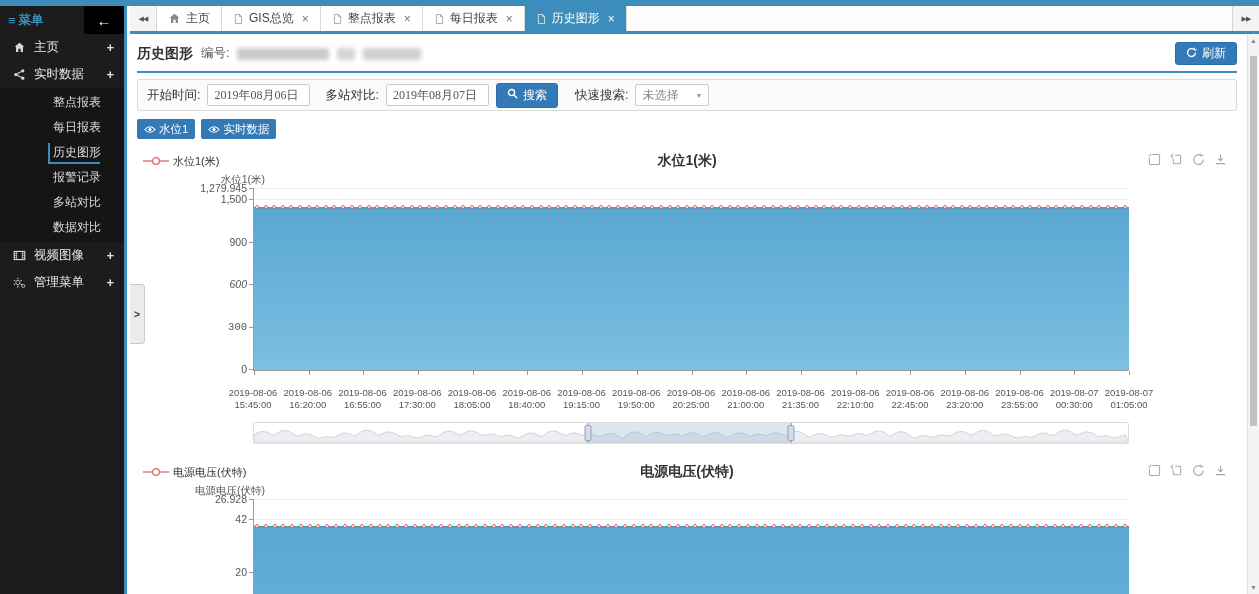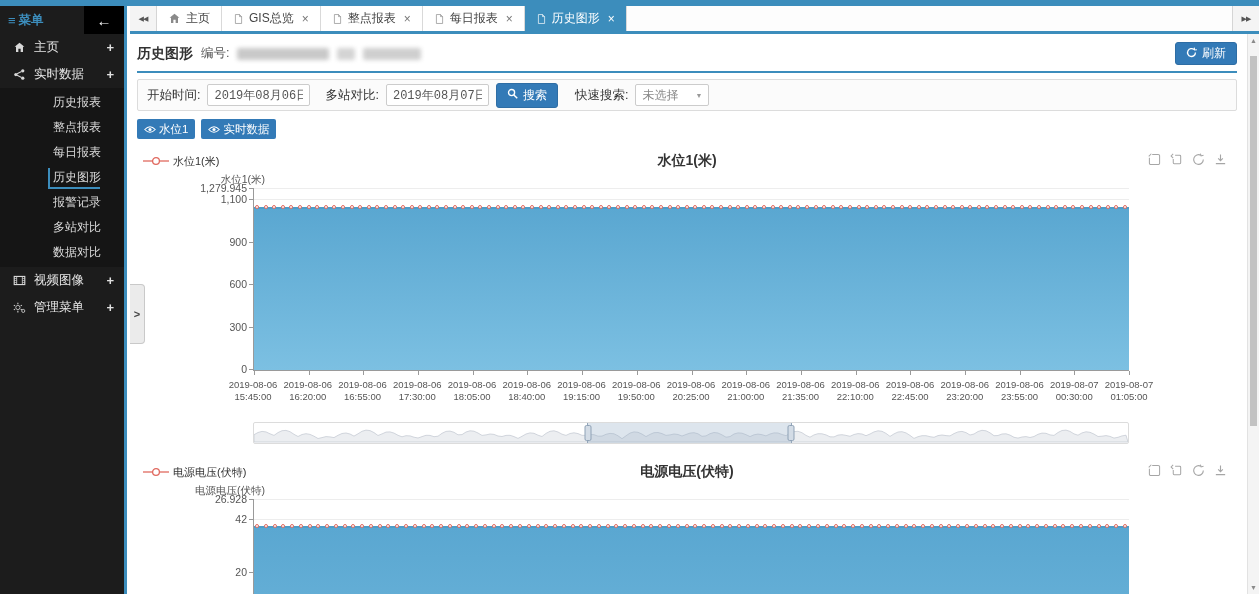--- a/index.html
+++ b/index.html
@@ -42,21 +42,21 @@
   .content { position:absolute; left:130px; top:34px; right:12px; bottom:0; background:#fff; padding:8px 10px 0 7px; overflow:hidden; }
   .header-row { display:flex; align-items:center; gap:8px; padding-bottom:6px; border-bottom:2px solid var(--accent,#3c8dbc); }
   .pg-title { font-size:14px; font-weight:bold; color:#333; }
   .code-label { font-size:12.5px; color:#555; }
   .blur-block { height:12px; border-radius:2px; background:#c9c9c9; filter:blur(2px); display:inline-block; }
   .bw1{width:92px;} .bw2{width:18px; background:#d4d4d4;} .bw3{width:58px; background:#cfcfcf;}
   .btn-blue { display:inline-flex; align-items:center; gap:5px; background:var(--button,#337ab7); color:#fff; border:1px solid #2e6da4; border-radius:3px; font-size:12px; padding:0 10px; height:23px; cursor:pointer; }
   .refresh-btn { margin-left:auto; }
 
   .filter-row { margin-top:6px; height:32px; border:1px solid #dcdcdc; background:#fbfbfb; border-radius:2px; display:flex; align-items:center; gap:7px; padding:0 9px; font-size:12.5px; color:#333; }
-  .date-input { width:103px; height:22px; border:1px solid #ccc; border-radius:2px; padding:0 6px; font-size:12px; color:#555; background:#fff; font-family:Liberation Mono, monospace; }
+  .date-input { width:103px; height:22px; border:1px solid #ccc; border-radius:2px; padding:0 6px; font-size:12px; color:#555; background:#fff; font-family:Liberation Serif, serif; }
   .select-box { width:74px; height:22px; border:1px solid #ccc; border-radius:2px; background:#fff; display:flex; align-items:center; justify-content:space-between; padding:0 6px; font-size:12px; color:#888; cursor:pointer; }
   .caret { font-size:7px; color:#999; }
 
   .toggles { margin-top:8px; display:flex; gap:6px; }
   .toggle-btn { display:inline-flex; align-items:center; gap:3px; background:var(--button,#337ab7); color:#fff; border:none; border-radius:2px; font-size:11.5px; padding:0 7px; height:20px; cursor:pointer; }
 
   
   .chart-block { position:relative; }
   .chart-block.c1 { margin-top:10px; }
   .chart-block.c2 { margin-top:16px; }
@@ -70,21 +70,21 @@
   .c1 .plot { height:182px; }
   .c2 .plot { height:284px; }
   .gridline { position:absolute; left:0; right:0; height:1px; background:#ededed; }
   .ytick-mark { position:absolute; right:100%; width:5px; height:1px; background:#9a9a9a; }
   .ytick-label { position:absolute; right:calc(100% + 7px); font-size:10.5px; color:#555; white-space:nowrap; }
   .area { position:absolute; left:0; right:0; bottom:0; background:linear-gradient(180deg,var(--chart-area-top,#5aa7d1),var(--chart-area-bottom,#7cc0e2)); border-top:2px solid var(--chart-line,#4d9dc8); }
   .marker-row { position:absolute; left:1px; right:1px; display:flex; justify-content:space-between; }
   .marker-dot { width:4px; height:4px; border:1px solid var(--marker,#e0695f); background:#fff; border-radius:50%; flex:0 0 auto; }
   .xtick-mark { position:absolute; bottom:-5px; width:1px; height:4px; background:#9a9a9a; }
   .xlabels { position:relative; height:27px; margin-left:116px; margin-right:108px; }
-  .xlabel { position:absolute; top:8px; transform:translateX(-50%); text-align:center; font-size:9.5px; color:#555; line-height:1.25; white-space:nowrap; }
+  .xlabel { position:absolute; top:16px; transform:translateX(-50%); text-align:center; font-size:9.5px; color:#555; line-height:1.25; white-space:nowrap; }
   .datazoom { position:relative; margin:24px 108px 0 116px; height:22px; border:1px solid #dcdcdc; background:#fff; border-radius:2px; overflow:hidden; display:none; cursor:pointer; }
   .dz-svg { position:absolute; left:0; top:0; }
   .dz-window { position:absolute; top:0; bottom:0; background:rgba(150,173,199,0.32); border-left:1px solid #93a6ba; border-right:1px solid #93a6ba; }
   .dz-handle { position:absolute; top:50%; width:7px; height:16px; background:#d3dce6; border:1px solid #8fa2b6; border-radius:2px; }
   .dz-handle.l { left:0; transform:translate(-50%,-50%); }
   .dz-handle.r { right:0; transform:translate(50%,-50%); }
 
   
   .vscroll { position:absolute; top:34px; right:0; width:12px; bottom:0; background:#f4f4f4; border-left:1px solid #e2e2e2; z-index:25; }
   .vs-arrow { position:absolute; left:0; right:0; text-align:center; font-size:7px; color:#8a8a8a; cursor:pointer; }
@@ -121,21 +121,20 @@
               <circle cx="3.5" cy="8" r="2" fill="currentColor"></circle>
               <circle cx="12" cy="3.5" r="2" fill="currentColor"></circle>
               <circle cx="12" cy="12.5" r="2" fill="currentColor"></circle>
               <path d="M5 7 L10.5 4.2 M5 9 L10.5 11.8" stroke="currentColor" stroke-width="1.3"></path>
             </svg>
           </span>
           <span>实时数据</span>
           <span class="expand">+</span>
         </div>
         <div class="submenu">
-          <div class="sub-item">历史报表</div>
           <div class="sub-item">整点报表</div>
           <div class="sub-item">每日报表</div>
           <div class="sub-item active">历史图形</div>
           <div class="sub-item">报警记录</div>
           <div class="sub-item">多站对比</div>
           <div class="sub-item">数据对比</div>
         </div>
         <div class="side-item">
           <span class="icn" style="display: flex;">
             <svg viewBox="0 0 16 16" width="13" height="13">
@@ -311,30 +310,30 @@
               </svg>
             </button>
           </div>
       </div>
       <div class="ylabel">水位1(米)</div>
       <div class="plot">
           <div class="ytick-mark" style="bottom: 0%;"></div>
           <div class="ytick-label" style="bottom: calc(0% - 5px);">0</div>
           <div class="gridline" style="bottom: 23.4385%;"></div>
           <div class="ytick-mark" style="bottom: 23.4385%;"></div>
-          <div class="ytick-label" style="bottom: calc(23.4385% - 5px);">300</div>
+          <div class="ytick-label" style="bottom: calc(23.4385% - 5px); font-family: Liberation Mono, monospace;">300</div>
           <div class="gridline" style="bottom: 46.877%;"></div>
           <div class="ytick-mark" style="bottom: 46.877%;"></div>
-          <div class="ytick-label" style="bottom: calc(46.877% - 5px);">600</div>
+          <div class="ytick-label" style="bottom: calc(46.877% - 5px); font-style: italic;">600</div>
           <div class="gridline" style="bottom: 70.3155%;"></div>
           <div class="ytick-mark" style="bottom: 70.3155%;"></div>
           <div class="ytick-label" style="bottom: calc(70.3155% - 5px);">900</div>
           <div class="gridline" style="bottom: 93.754%;"></div>
           <div class="ytick-mark" style="bottom: 93.754%;"></div>
-          <div class="ytick-label" style="bottom: calc(93.754% - 5px);">1,100</div>
+          <div class="ytick-label" style="bottom: calc(93.754% - 5px);">1,500</div>
           <div class="gridline" style="bottom: 100%;"></div>
           <div class="ytick-mark" style="bottom: 100%;"></div>
           <div class="ytick-label" style="bottom: calc(100% - 5px);">1,279.945</div>
           <div class="area" style="height: 89.8476%;"></div>
           <div class="marker-row" style="bottom: calc(89.8476% - 2px);">
             <span class="marker-dot"></span>
             <span class="marker-dot"></span>
             <span class="marker-dot"></span>
             <span class="marker-dot"></span>
             <span class="marker-dot"></span>

